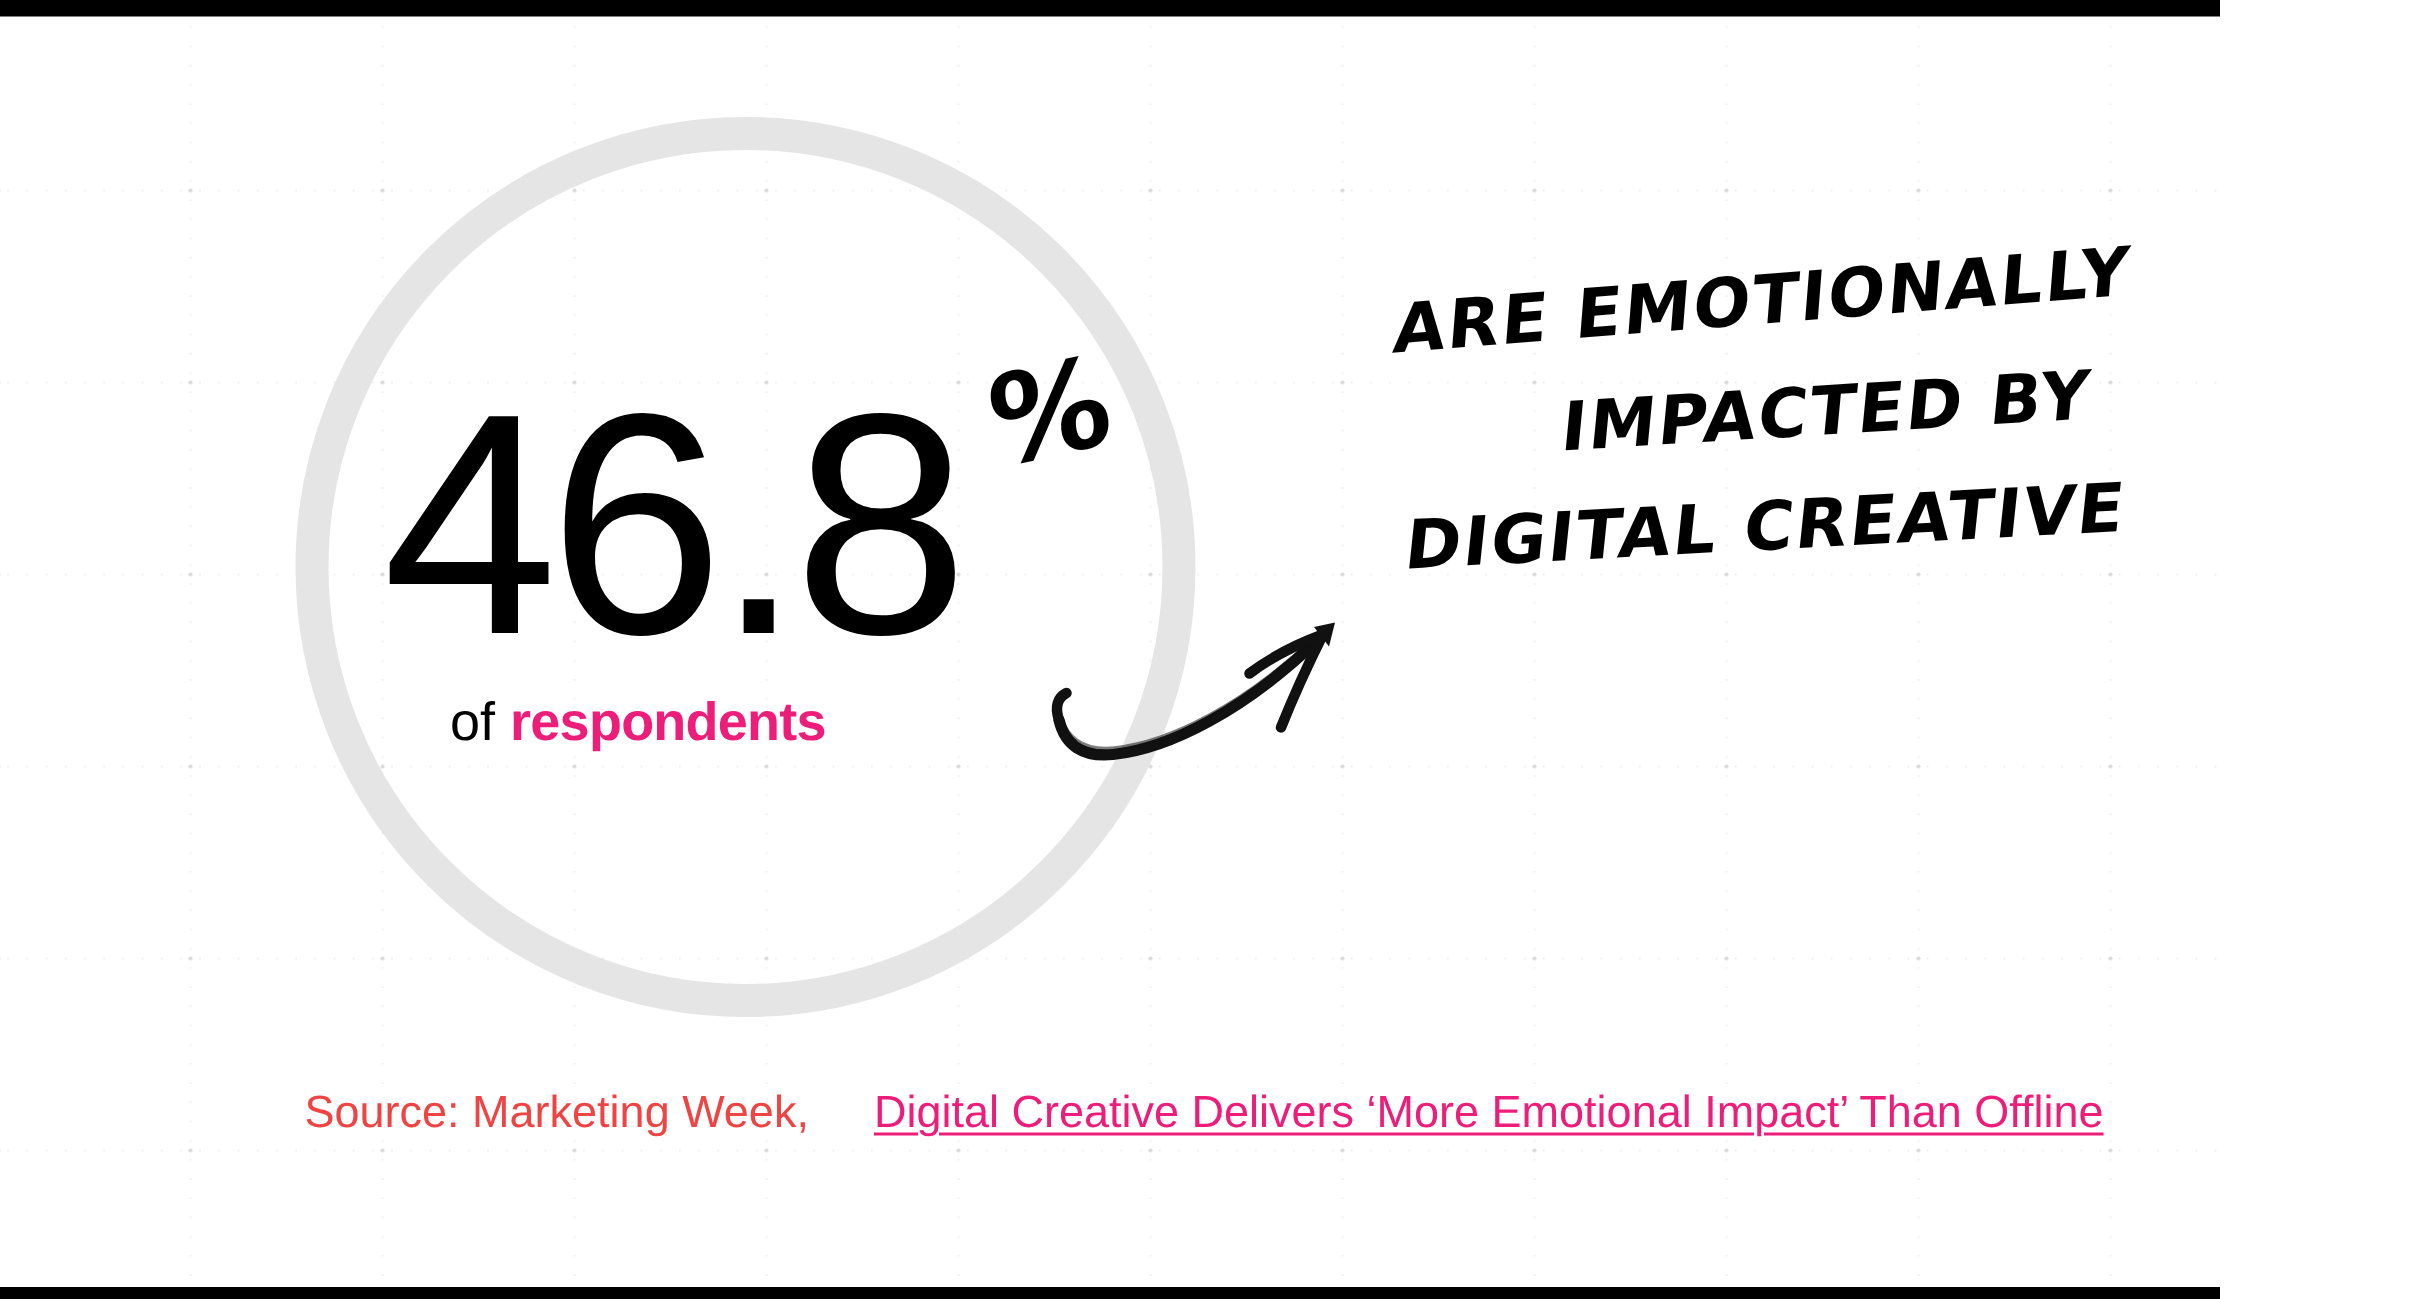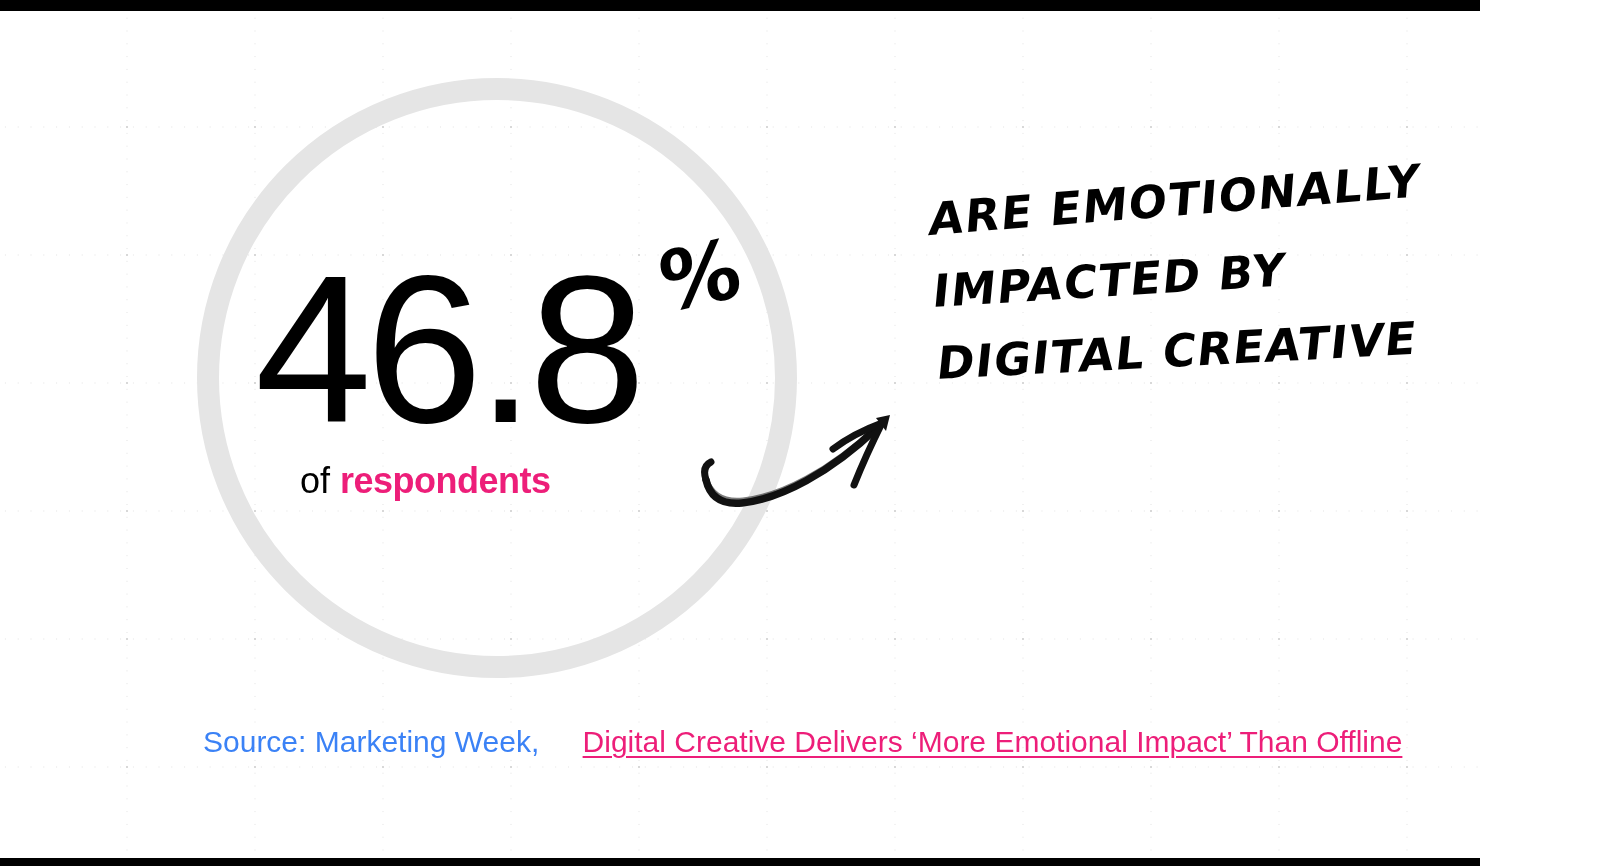--- a/index.html
+++ b/index.html
@@ -7,20 +7,21 @@
     padding: 0;
     background: #ffffff;
   }
   #stage {
     position: relative;
     width: 1480px;
     height: 866px;
     overflow: hidden;
     background: #ffffff;
     font-family: "Liberation Sans", sans-serif;
+    text-align: right;
   }
 
   
   .grid-bg {
     position: absolute;
     left: 0; top: 0;
     width: 1616px;
     height: 866px;
     background-image:
       radial-gradient(circle, #d8d8d8 1.15px, transparent 1.3px),
@@ -160,21 +161,21 @@
   .source-line {
     position: absolute;
     left: 203px;
     top: 722px;
     font-size: 30px;
     line-height: 40px;
     white-space: nowrap;
     color: #1a1a1a;
   }
   .source-label {
-    color: #3b82f6;
+    color: #ef4444;
     font-weight: 400;
   }
   .source-link {
     color: #ed1e79;
     font-weight: 400;
     text-decoration: underline;
     text-underline-offset: 4px;
     text-decoration-thickness: 2px;
     cursor: pointer;
     margin-left: 35px;

